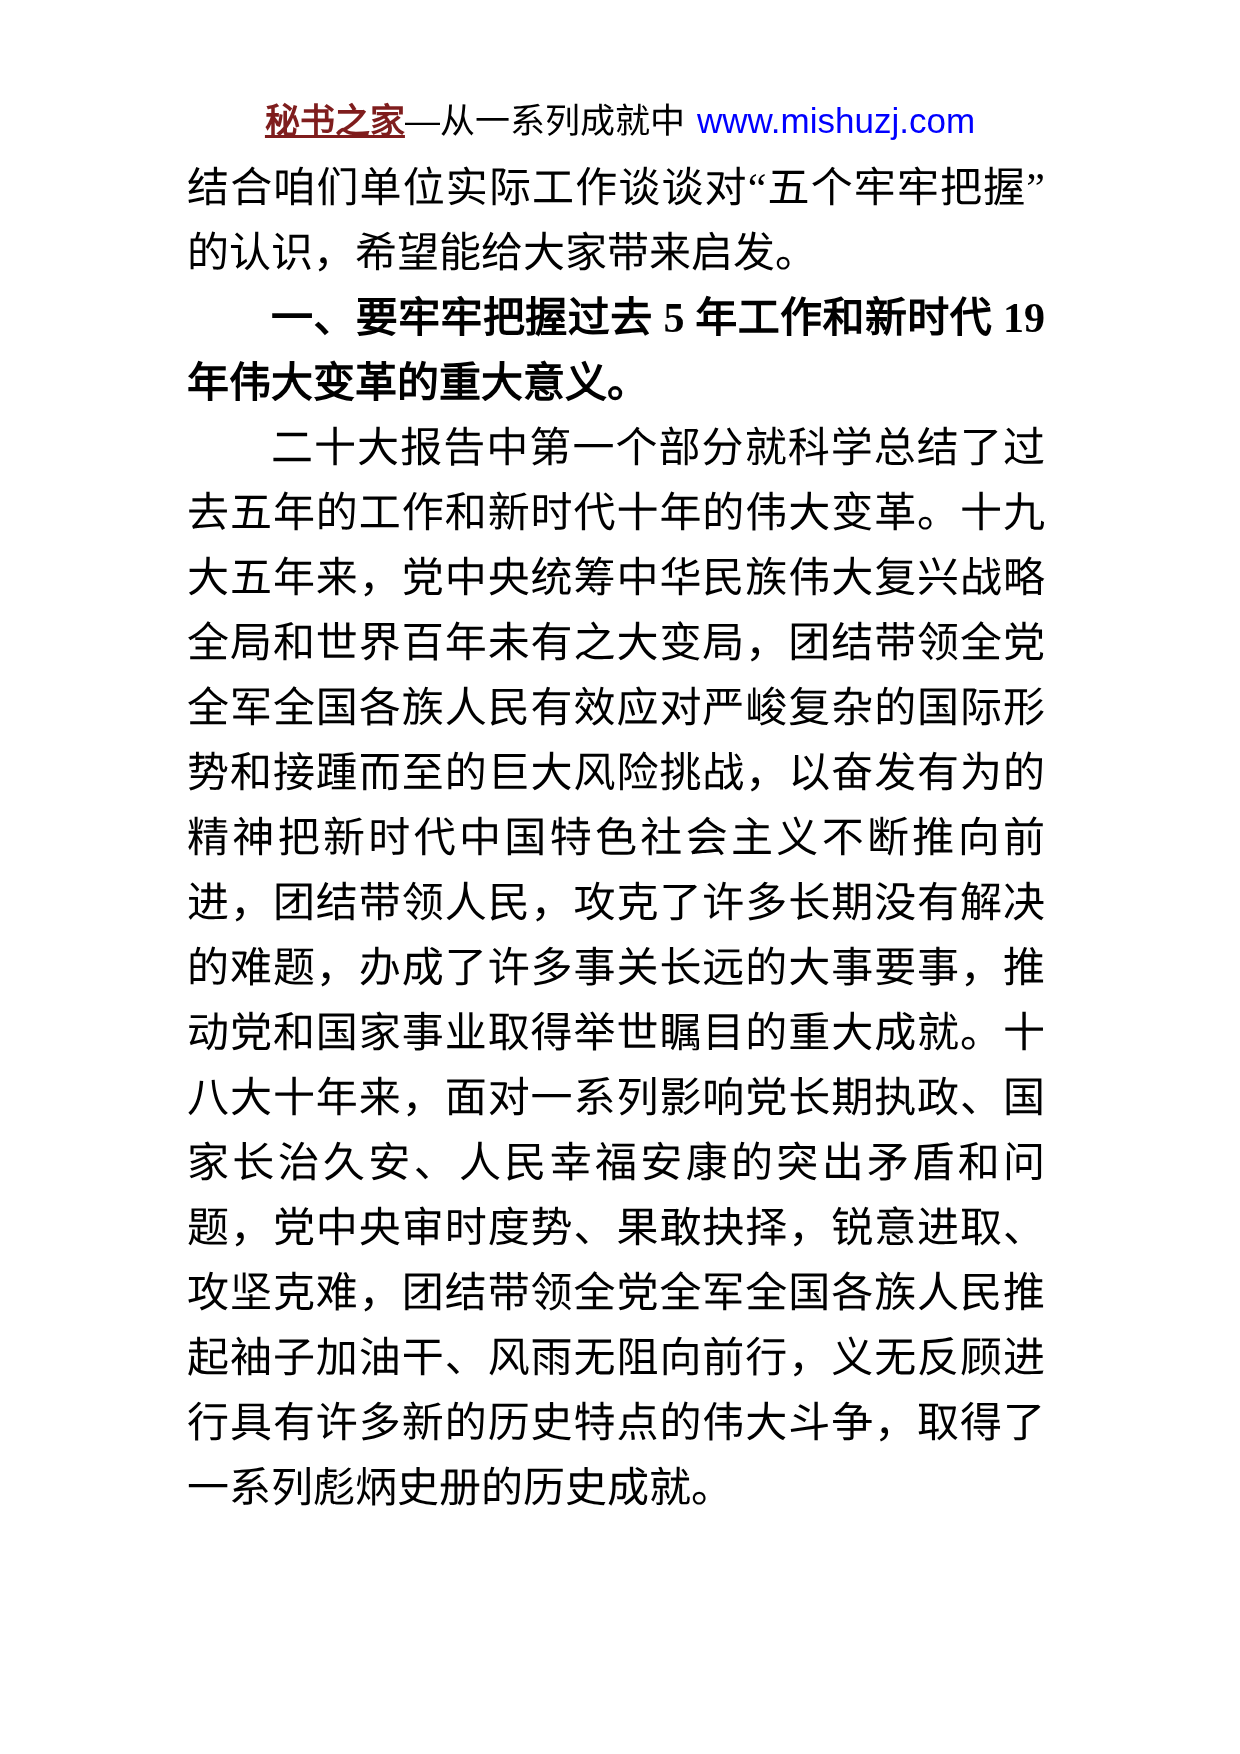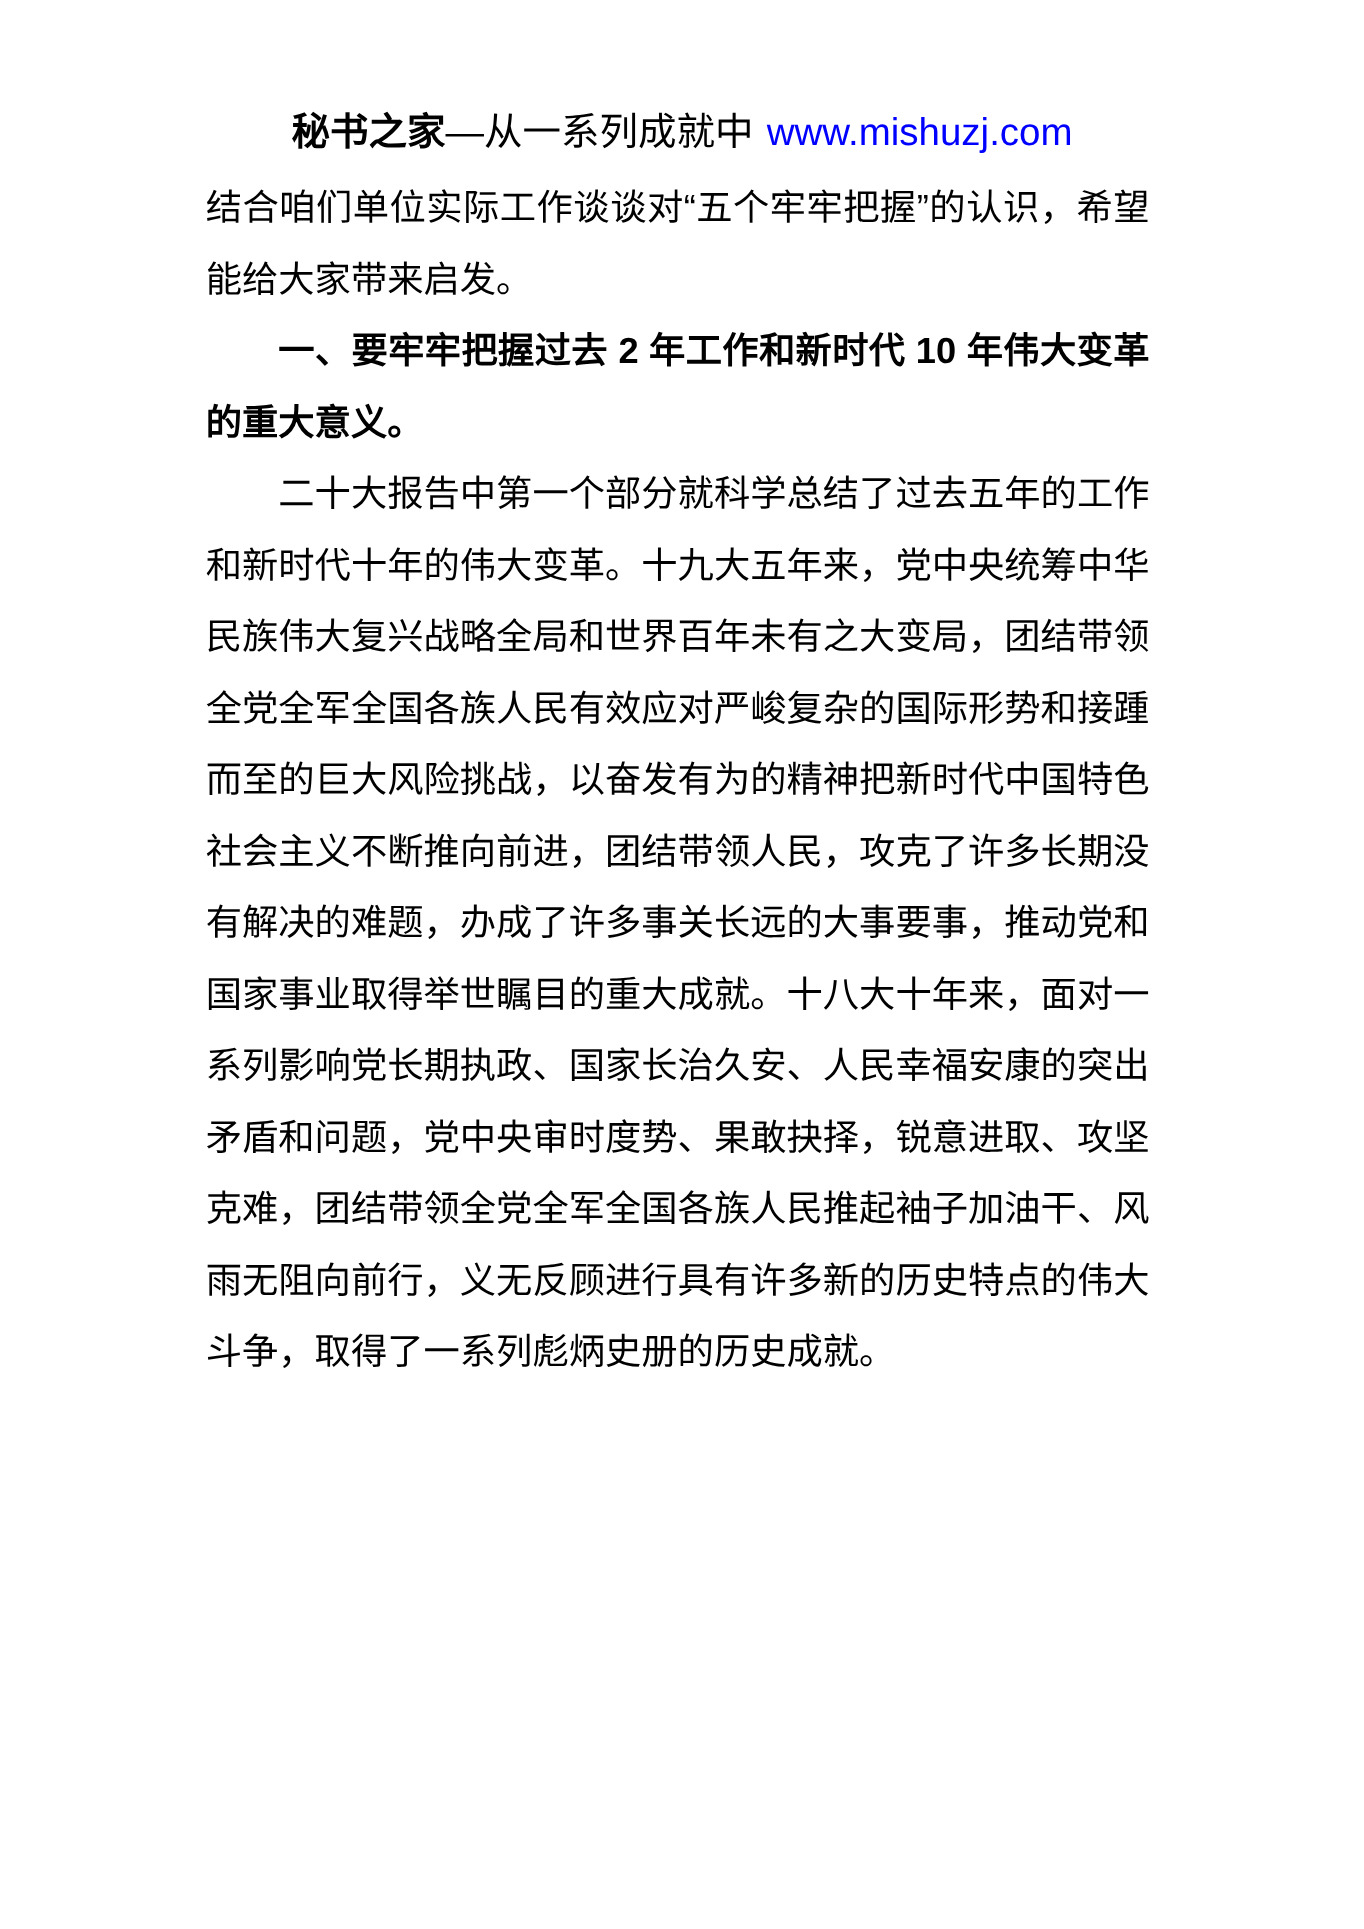--- a/index.html
+++ b/index.html
@@ -20,44 +20,46 @@
     position: absolute;
     top: 100px;
     left: 0;
     width: 1240px;
     text-align: center;
     font-size: 35px;
     line-height: 42px;
     white-space: nowrap;
   }
   .header .brand {
-    color: #000000;
+    color: #7f1d1d;
     font-weight: bold;
+    text-decoration: underline;
   }
   .header .dash {
     color: #000000;
   }
   .header .tagline {
     color: #000000;
   }
   .header .url {
     color: #0000ff;
     text-decoration: none;
     margin-left: 12px;
     text-align: center;
   }
   .body-text {
     position: absolute;
     top: 156px;
     left: 187px;
     width: 858px;
-    font-size: 33px;
+    font-size: 42px;
     line-height: 65px;
     text-align: justify;
     text-justify: inter-ideograph;
+    font-family: Liberation Serif, serif;
   }
   .body-text p {
     margin: 0;
     padding: 0;
   }
   .body-text p.indent {
     text-indent: 2em;
   }
   .body-text p.heading {
     font-weight: bold;
@@ -67,17 +69,17 @@
 <body>
 
 <div class="page">
 
   <div class="header">
     <span class="brand">秘书之家</span><span class="dash">—</span><span class="tagline">从一系列成就中</span><a class="url">www.mishuzj.com</a>
   </div>
 
   <div class="body-text">
     <p class="para">结合咱们单位实际工作谈谈对“五个牢牢把握”的认识，希望能给大家带来启发。</p>
-    <p class="para indent heading">一、要牢牢把握过去 2 年工作和新时代 10 年伟大变革的重大意义。</p>
+    <p class="para indent heading">一、要牢牢把握过去 5 年工作和新时代 19 年伟大变革的重大意义。</p>
     <p class="para indent">二十大报告中第一个部分就科学总结了过去五年的工作和新时代十年的伟大变革。十九大五年来，党中央统筹中华民族伟大复兴战略全局和世界百年未有之大变局，团结带领全党全军全国各族人民有效应对严峻复杂的国际形势和接踵而至的巨大风险挑战，以奋发有为的精神把新时代中国特色社会主义不断推向前进，团结带领人民，攻克了许多长期没有解决的难题，办成了许多事关长远的大事要事，推动党和国家事业取得举世瞩目的重大成就。十八大十年来，面对一系列影响党长期执政、国家长治久安、人民幸福安康的突出矛盾和问题，党中央审时度势、果敢抉择，锐意进取、攻坚克难，团结带领全党全军全国各族人民推起袖子加油干、风雨无阻向前行，义无反顾进行具有许多新的历史特点的伟大斗争，取得了一系列彪炳史册的历史成就。</p>
   </div>
 
 </div>
 
 </body></html>

